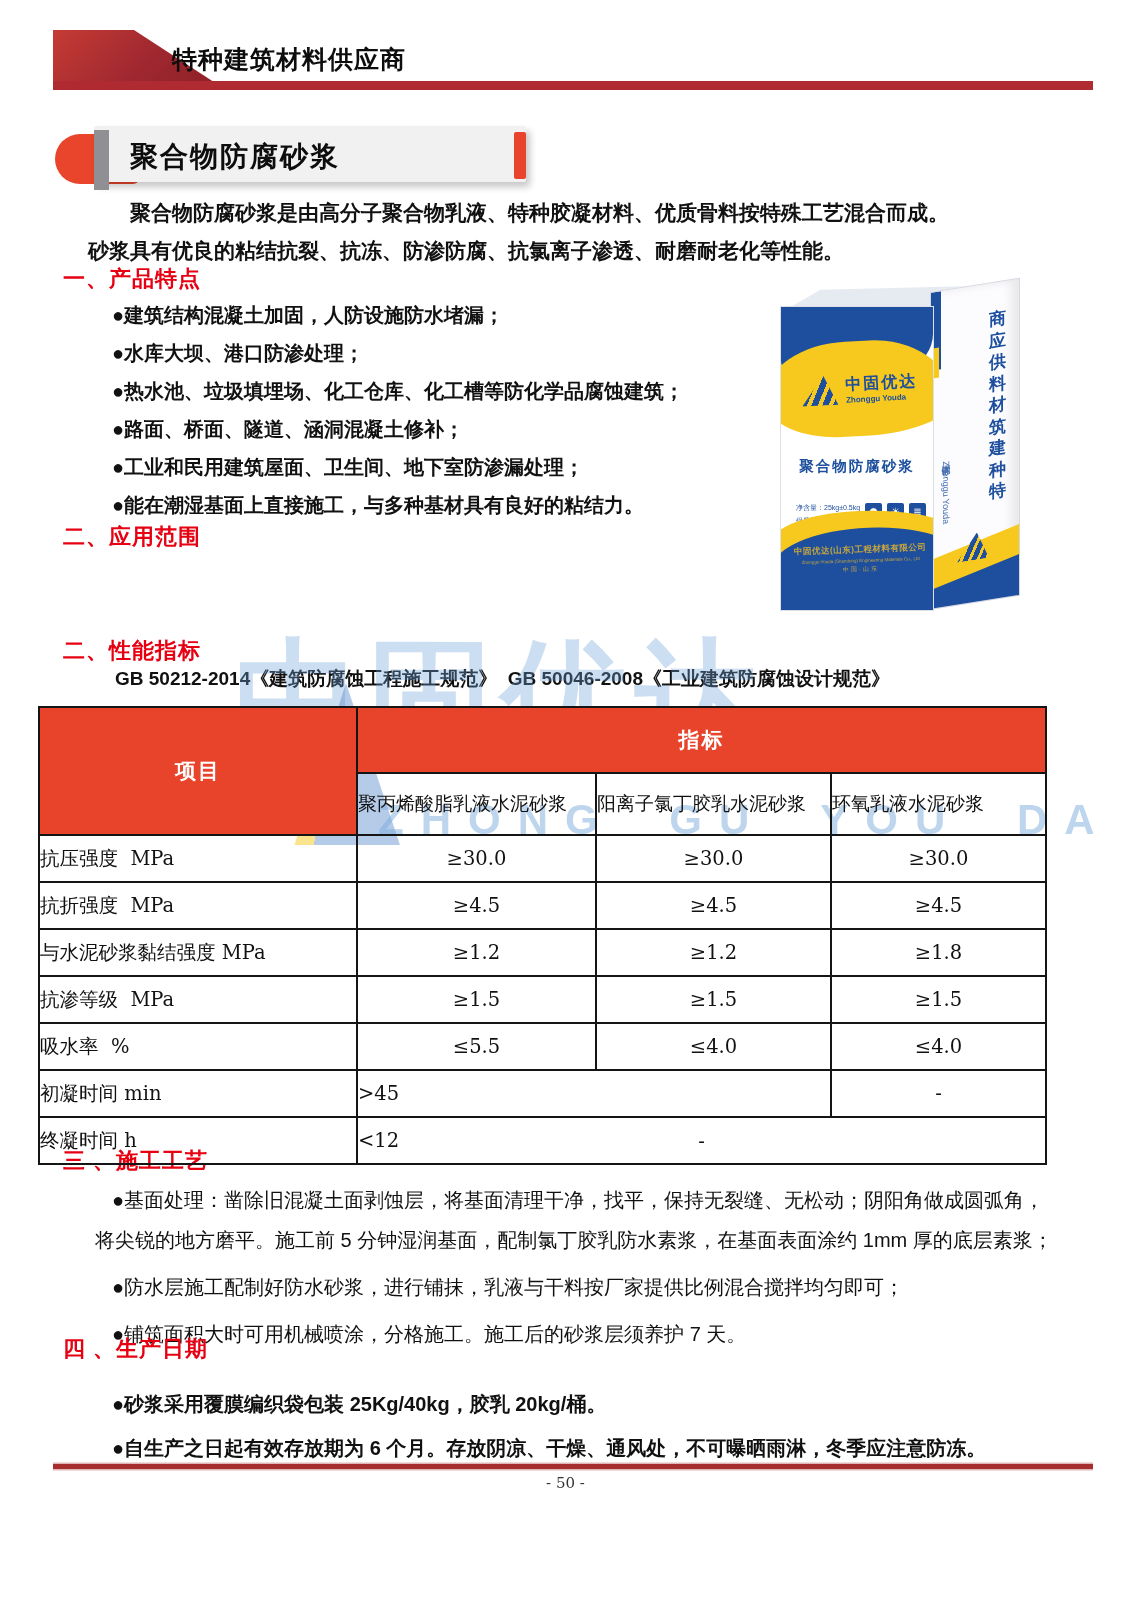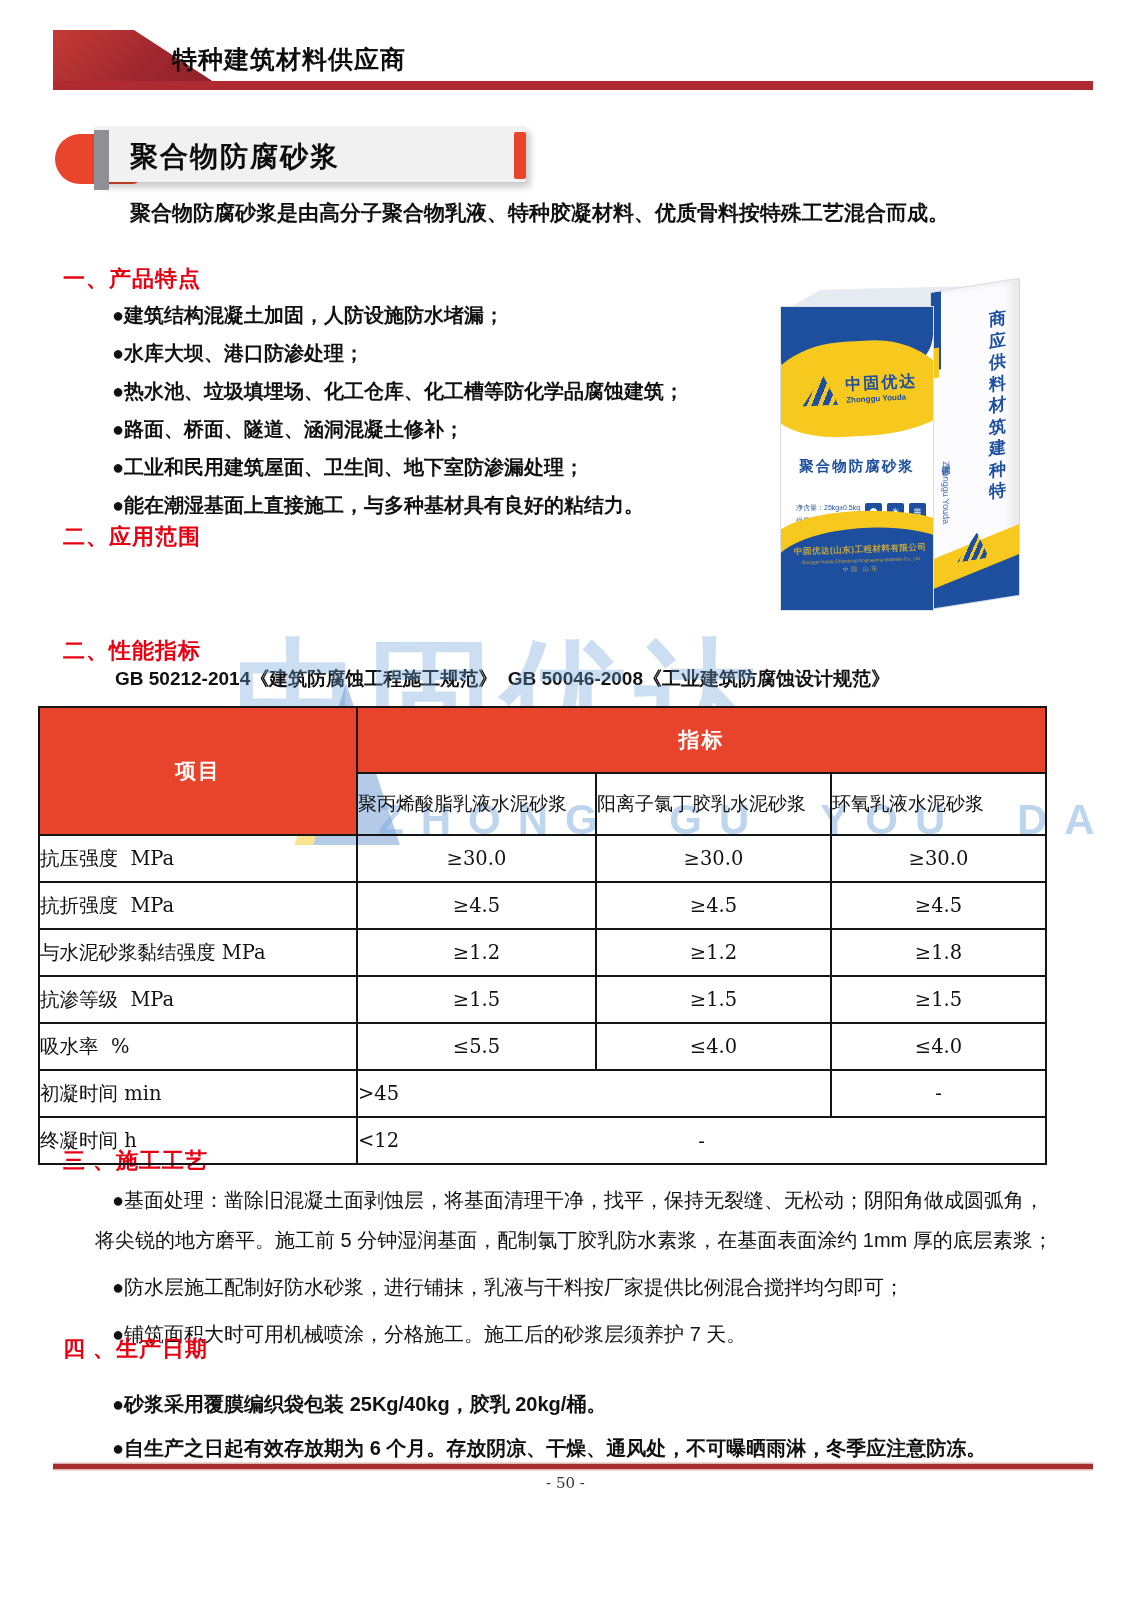--- a/index.html
+++ b/index.html
@@ -125,20 +125,21 @@
   <div class="hdr-title">特种建筑材料供应商</div>
 
   <div class="tp-pill"></div>
   <div class="tp-panel"></div>
   <div class="tp-gray"></div>
   <div class="tp-end"></div>
   <div class="tp-text">聚合物防腐砂浆</div>
 
   <div class="intro">
     <div class="l1">聚合物防腐砂浆是由高分子聚合物乳液、特种胶凝材料、优质骨料按特殊工艺混合而成。</div>
+    <div class="l2">砂浆具有优良的粘结抗裂、抗冻、防渗防腐、抗氯离子渗透、耐磨耐老化等性能。</div>
   </div>
 
   <div class="sec-h" style="top:264px">一、产品特点</div>
   <ul class="feat-list">
     <li>●建筑结构混凝土加固，人防设施防水堵漏；</li>
     <li>●水库大坝、港口防渗处理；</li>
     <li>●热水池、垃圾填埋场、化工仓库、化工槽等防化学品腐蚀建筑；</li>
     <li>●路面、桥面、隧道、涵洞混凝土修补；</li>
     <li>●工业和民用建筑屋面、卫生间、地下室防渗漏处理；</li>
     <li>●能在潮湿基面上直接施工，与多种基材具有良好的粘结力。</li>

